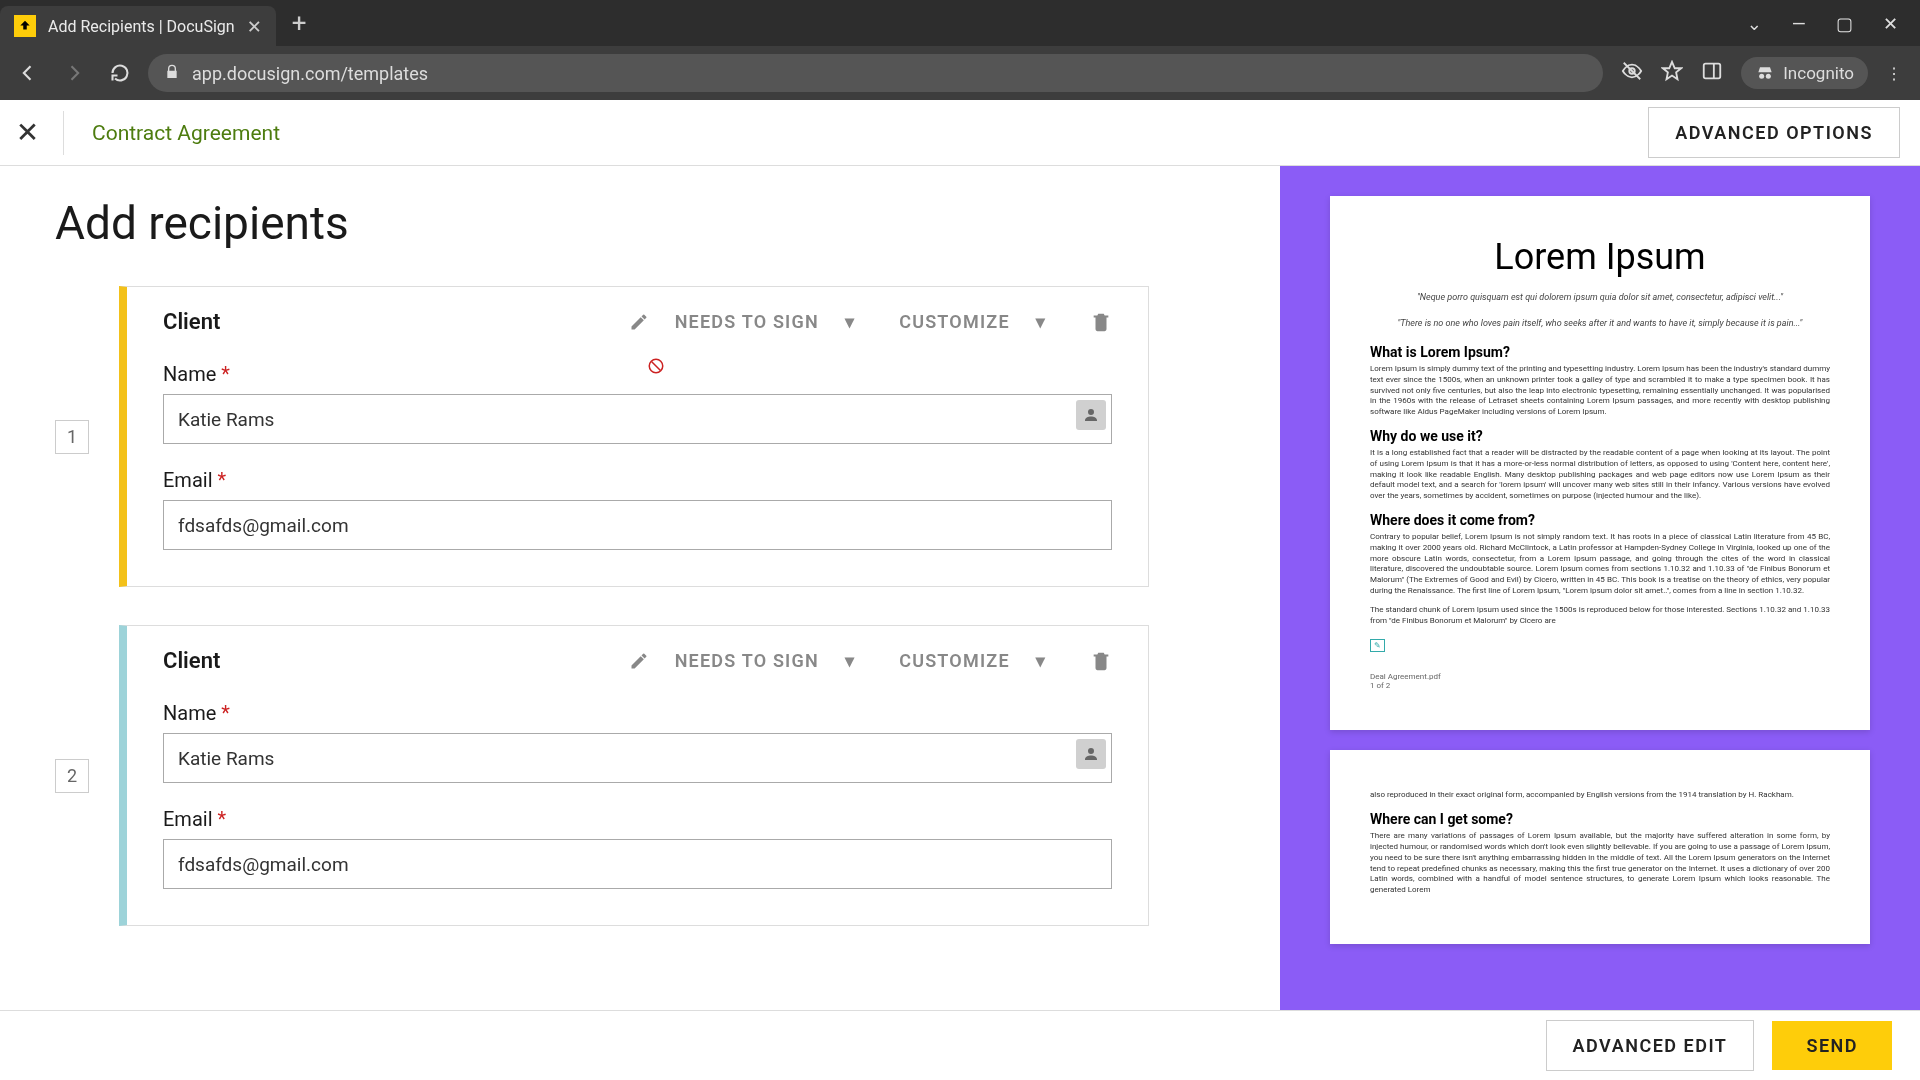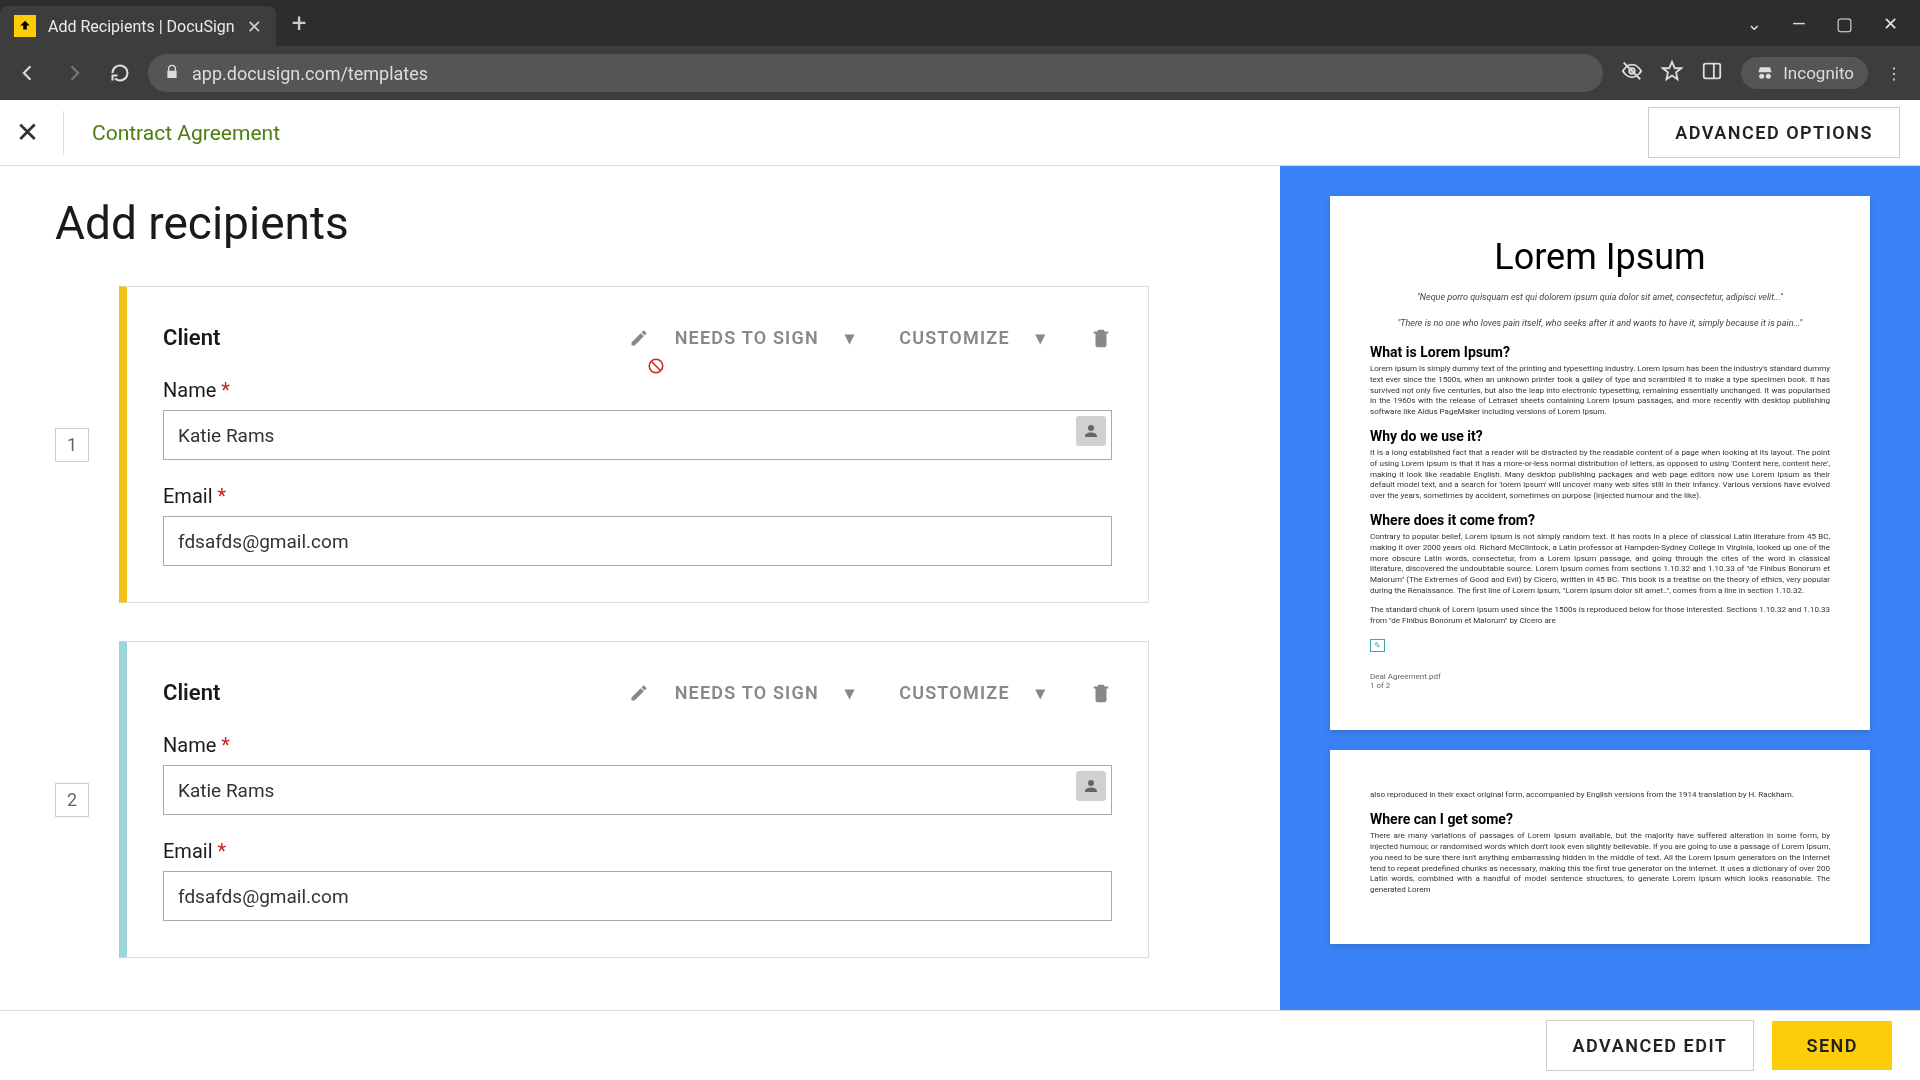--- a/index.html
+++ b/index.html
@@ -35,21 +35,21 @@
   .left-pane { flex: 1; position: relative; overflow-y: scroll; padding: 30px 40px 40px 55px; }
   .left-pane::-webkit-scrollbar { width: 18px; }
   .left-pane::-webkit-scrollbar-track { background: #f0f0f0; }
   .left-pane::-webkit-scrollbar-thumb { background: #bfbfbf; }
   .left-pane::-webkit-scrollbar-button { background: #f0f0f0; height: 18px; display: block; }
 
   .page-heading { font-size: 46px; font-weight: 400; color: #1a1a1a; margin-bottom: 36px; }
 
   .recipient-block { display: flex; align-items: center; gap: 30px; margin-bottom: 38px; }
   .order-box { width: 34px; height: 34px; border: 1px solid #ccc; display: flex; align-items: center; justify-content: center; font-size: 18px; color: #666; }
-  .recipient-card { flex: 1; border: 1px solid #ddd; border-left-width: 8px; max-width: 1030px; padding: 38px 36px 36px 36px; }
+  .recipient-card { flex: 1; border: 1px solid #ddd; border-left-width: 8px; max-width: 1030px; padding: 22px 36px 36px 36px; }
   .recipient-card.yellow { border-left-color: #f3c11a; }
   .recipient-card.teal { border-left-color: #9dd3d9; }
 
   .card-top { display: flex; align-items: center; margin-bottom: 28px; }
   .role-label { font-size: 22px; font-weight: 600; color: #1a1a1a; }
   .card-actions { margin-left: auto; display: flex; align-items: center; gap: 44px; }
   .card-action { display: flex; align-items: center; gap: 26px; color: #888; font-size: 18px; letter-spacing: 1.2px; font-weight: 600; cursor: pointer; }
   .card-action svg { width: 20px; height: 20px; fill: #888; }
   .del-btn svg { width: 22px; height: 22px; fill: #888; }
 
@@ -58,21 +58,21 @@
   .field-label .req { color: #c22; }
   .field-wrap { position: relative; }
   .field-input { width: 100%; height: 50px; border: 1px solid #aaa; padding: 0 14px; font-size: 19px; color: #333; }
   .field-wrap .contact-icon { position: absolute; right: 6px; top: 6px; width: 30px; height: 30px; background: #d0d0d0; border-radius: 3px; display: flex; align-items: center; justify-content: center; }
   .field-wrap .contact-icon svg { width: 18px; height: 18px; fill: #666; }
 
   .nodrop { position: absolute; width: 18px; height: 18px; }
   .nodrop svg { width: 18px; height: 18px; stroke: #c22; stroke-width: 2; fill: none; }
 
   
-  .right-pane { width: 640px; background: #3b82f6; overflow-y: scroll; padding: 30px 50px; margin-left: 48px; }
+  .right-pane { width: 640px; background: #8b5cf6; overflow-y: scroll; padding: 30px 50px; margin-left: 48px; }
   .right-pane::-webkit-scrollbar { width: 18px; }
   .right-pane::-webkit-scrollbar-track { background: #f0f0f0; }
   .right-pane::-webkit-scrollbar-thumb { background: #bfbfbf; }
   .doc-page { background: #fff; box-shadow: 0 2px 6px rgba(0,0,0,0.15); padding: 40px 40px; margin-bottom: 20px; font-family: Georgia, serif; }
   .doc-title { text-align: center; font-size: 36px; margin-bottom: 14px; }
   .doc-quote { text-align: center; font-size: 9px; font-style: italic; color: #444; margin-bottom: 16px; }
   .doc-h { font-size: 14px; font-weight: bold; margin: 10px 0 4px 0; }
   .doc-p { font-size: 8px; text-align: justify; color: #333; line-height: 1.35; margin-bottom: 8px; }
   .doc-footer { display: flex; justify-content: space-between; font-size: 8px; color: #666; margin-top: 20px; flex-direction: column; }
   .doc-sig { display:inline-block; border:1px solid #3aa; padding:1px 3px; font-size:8px; color:#3aa; margin-top:4px;}

